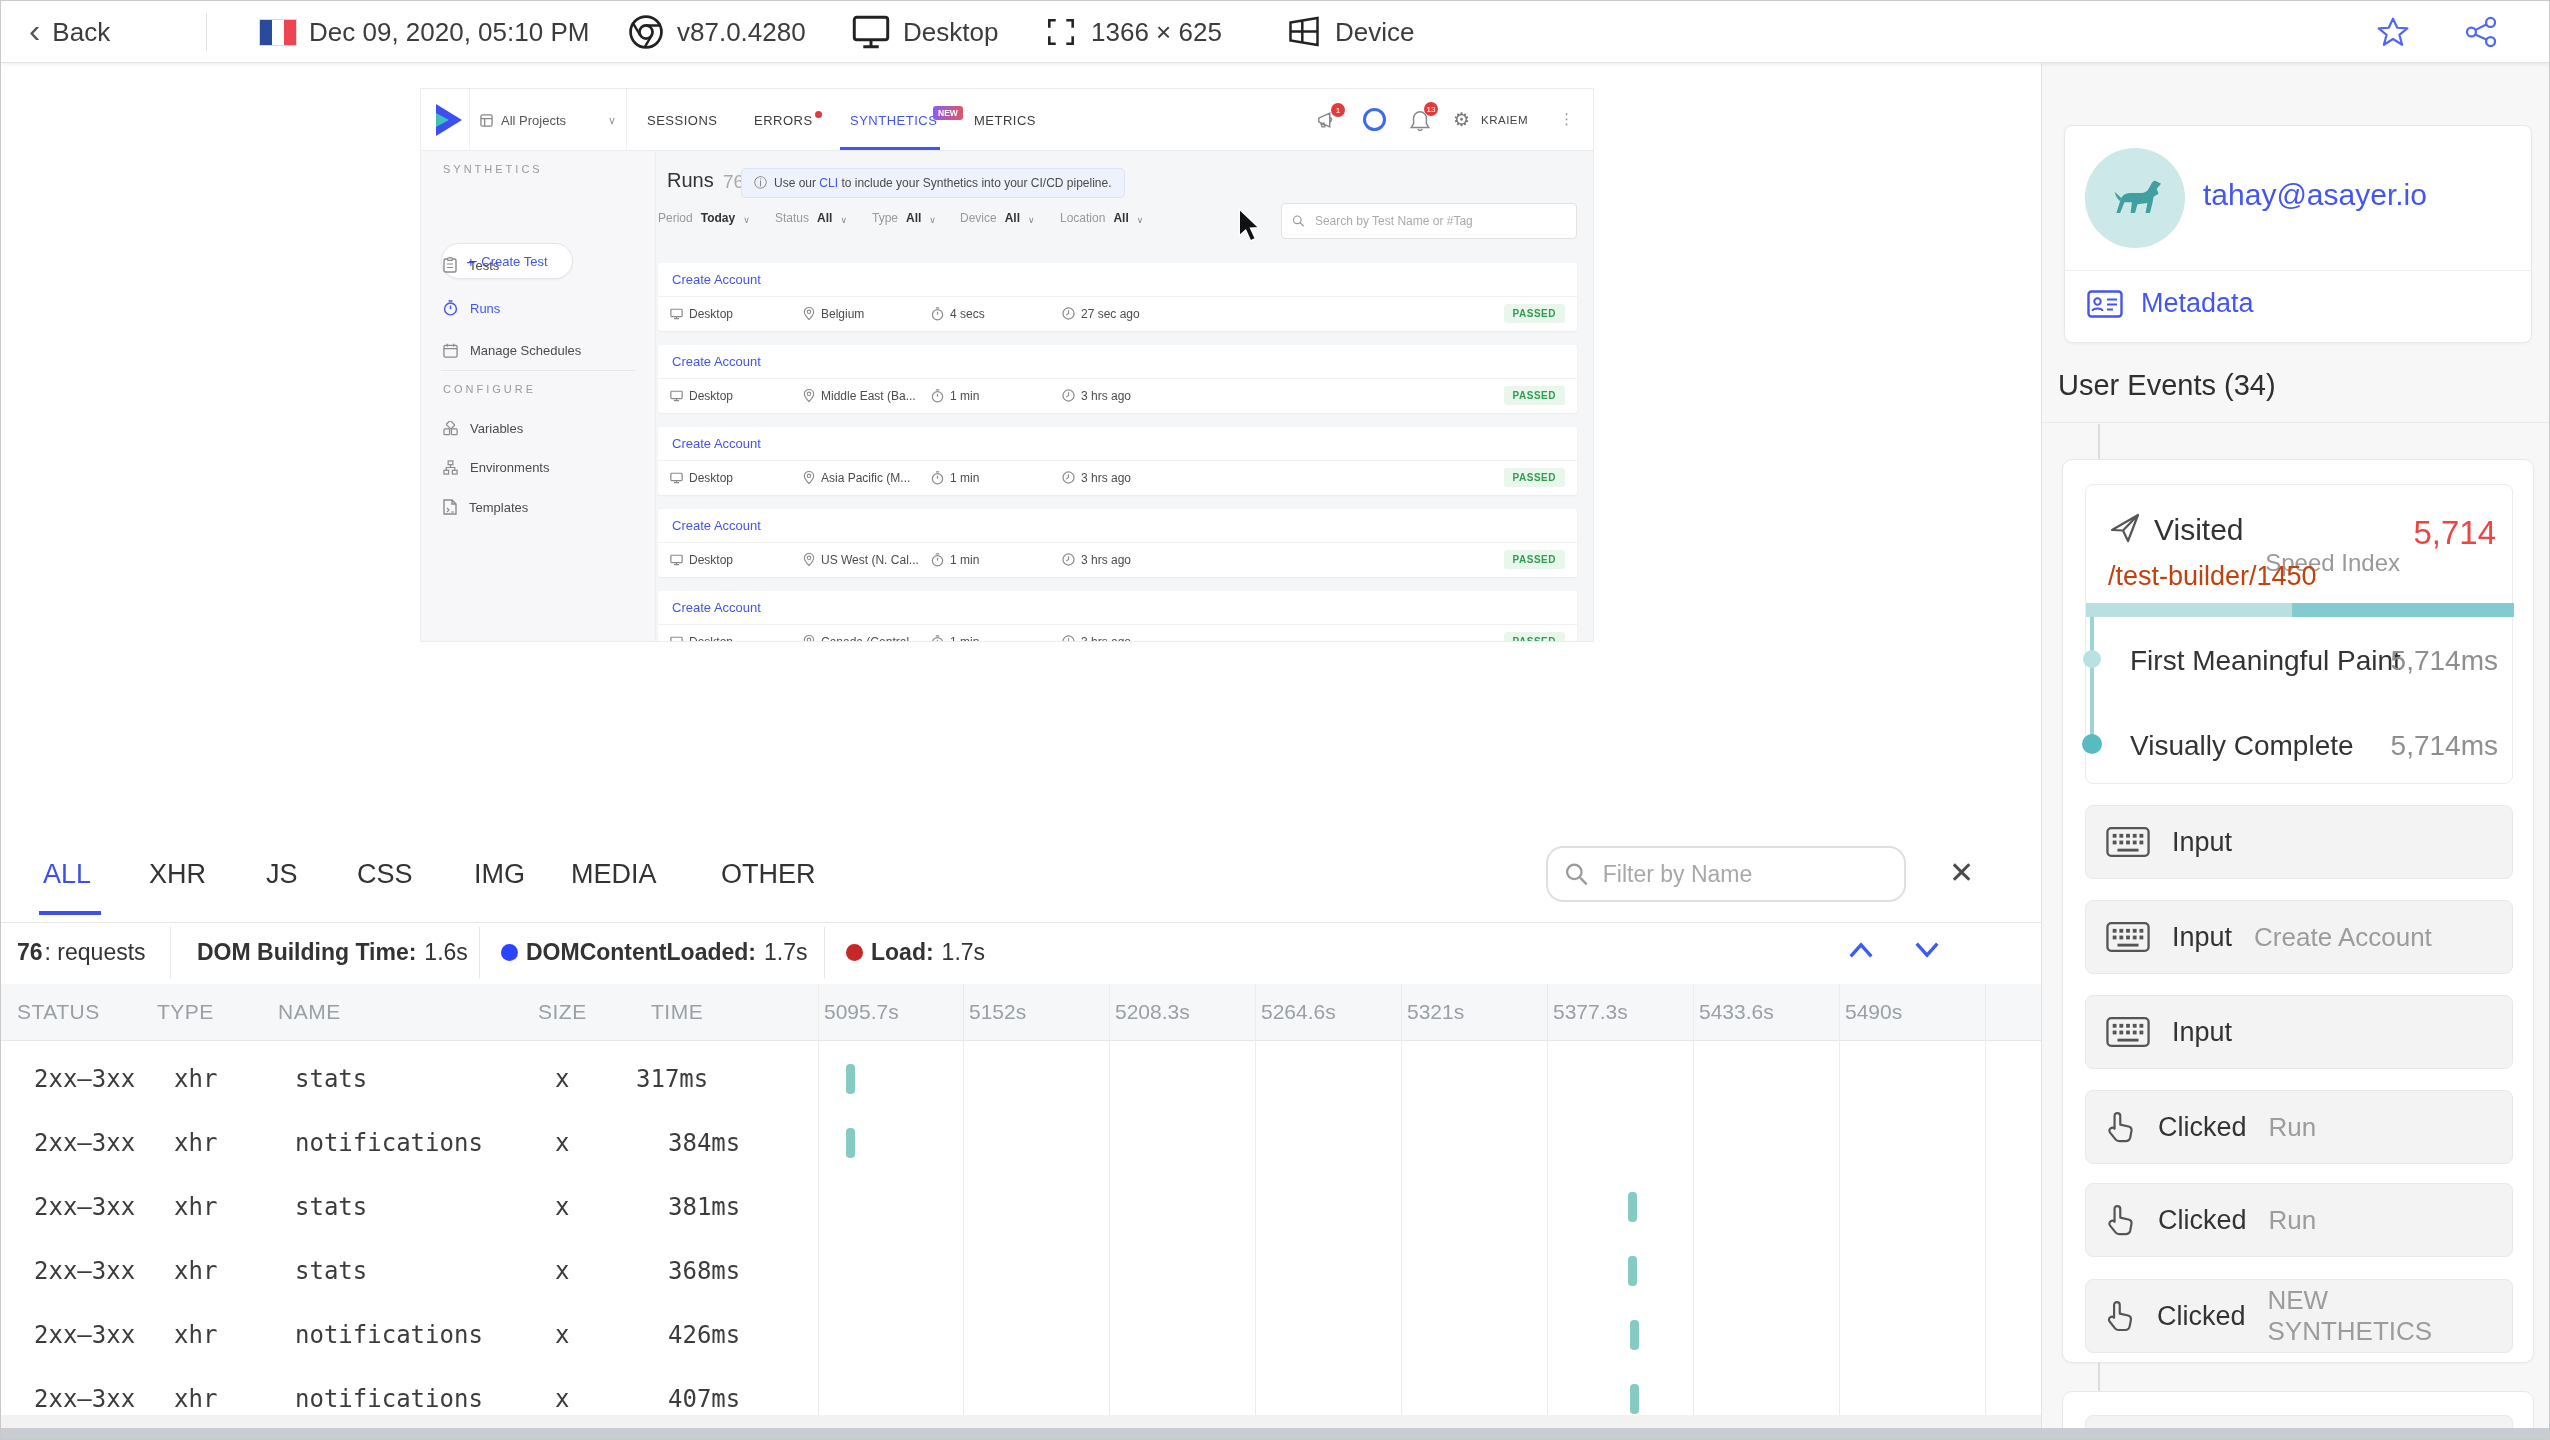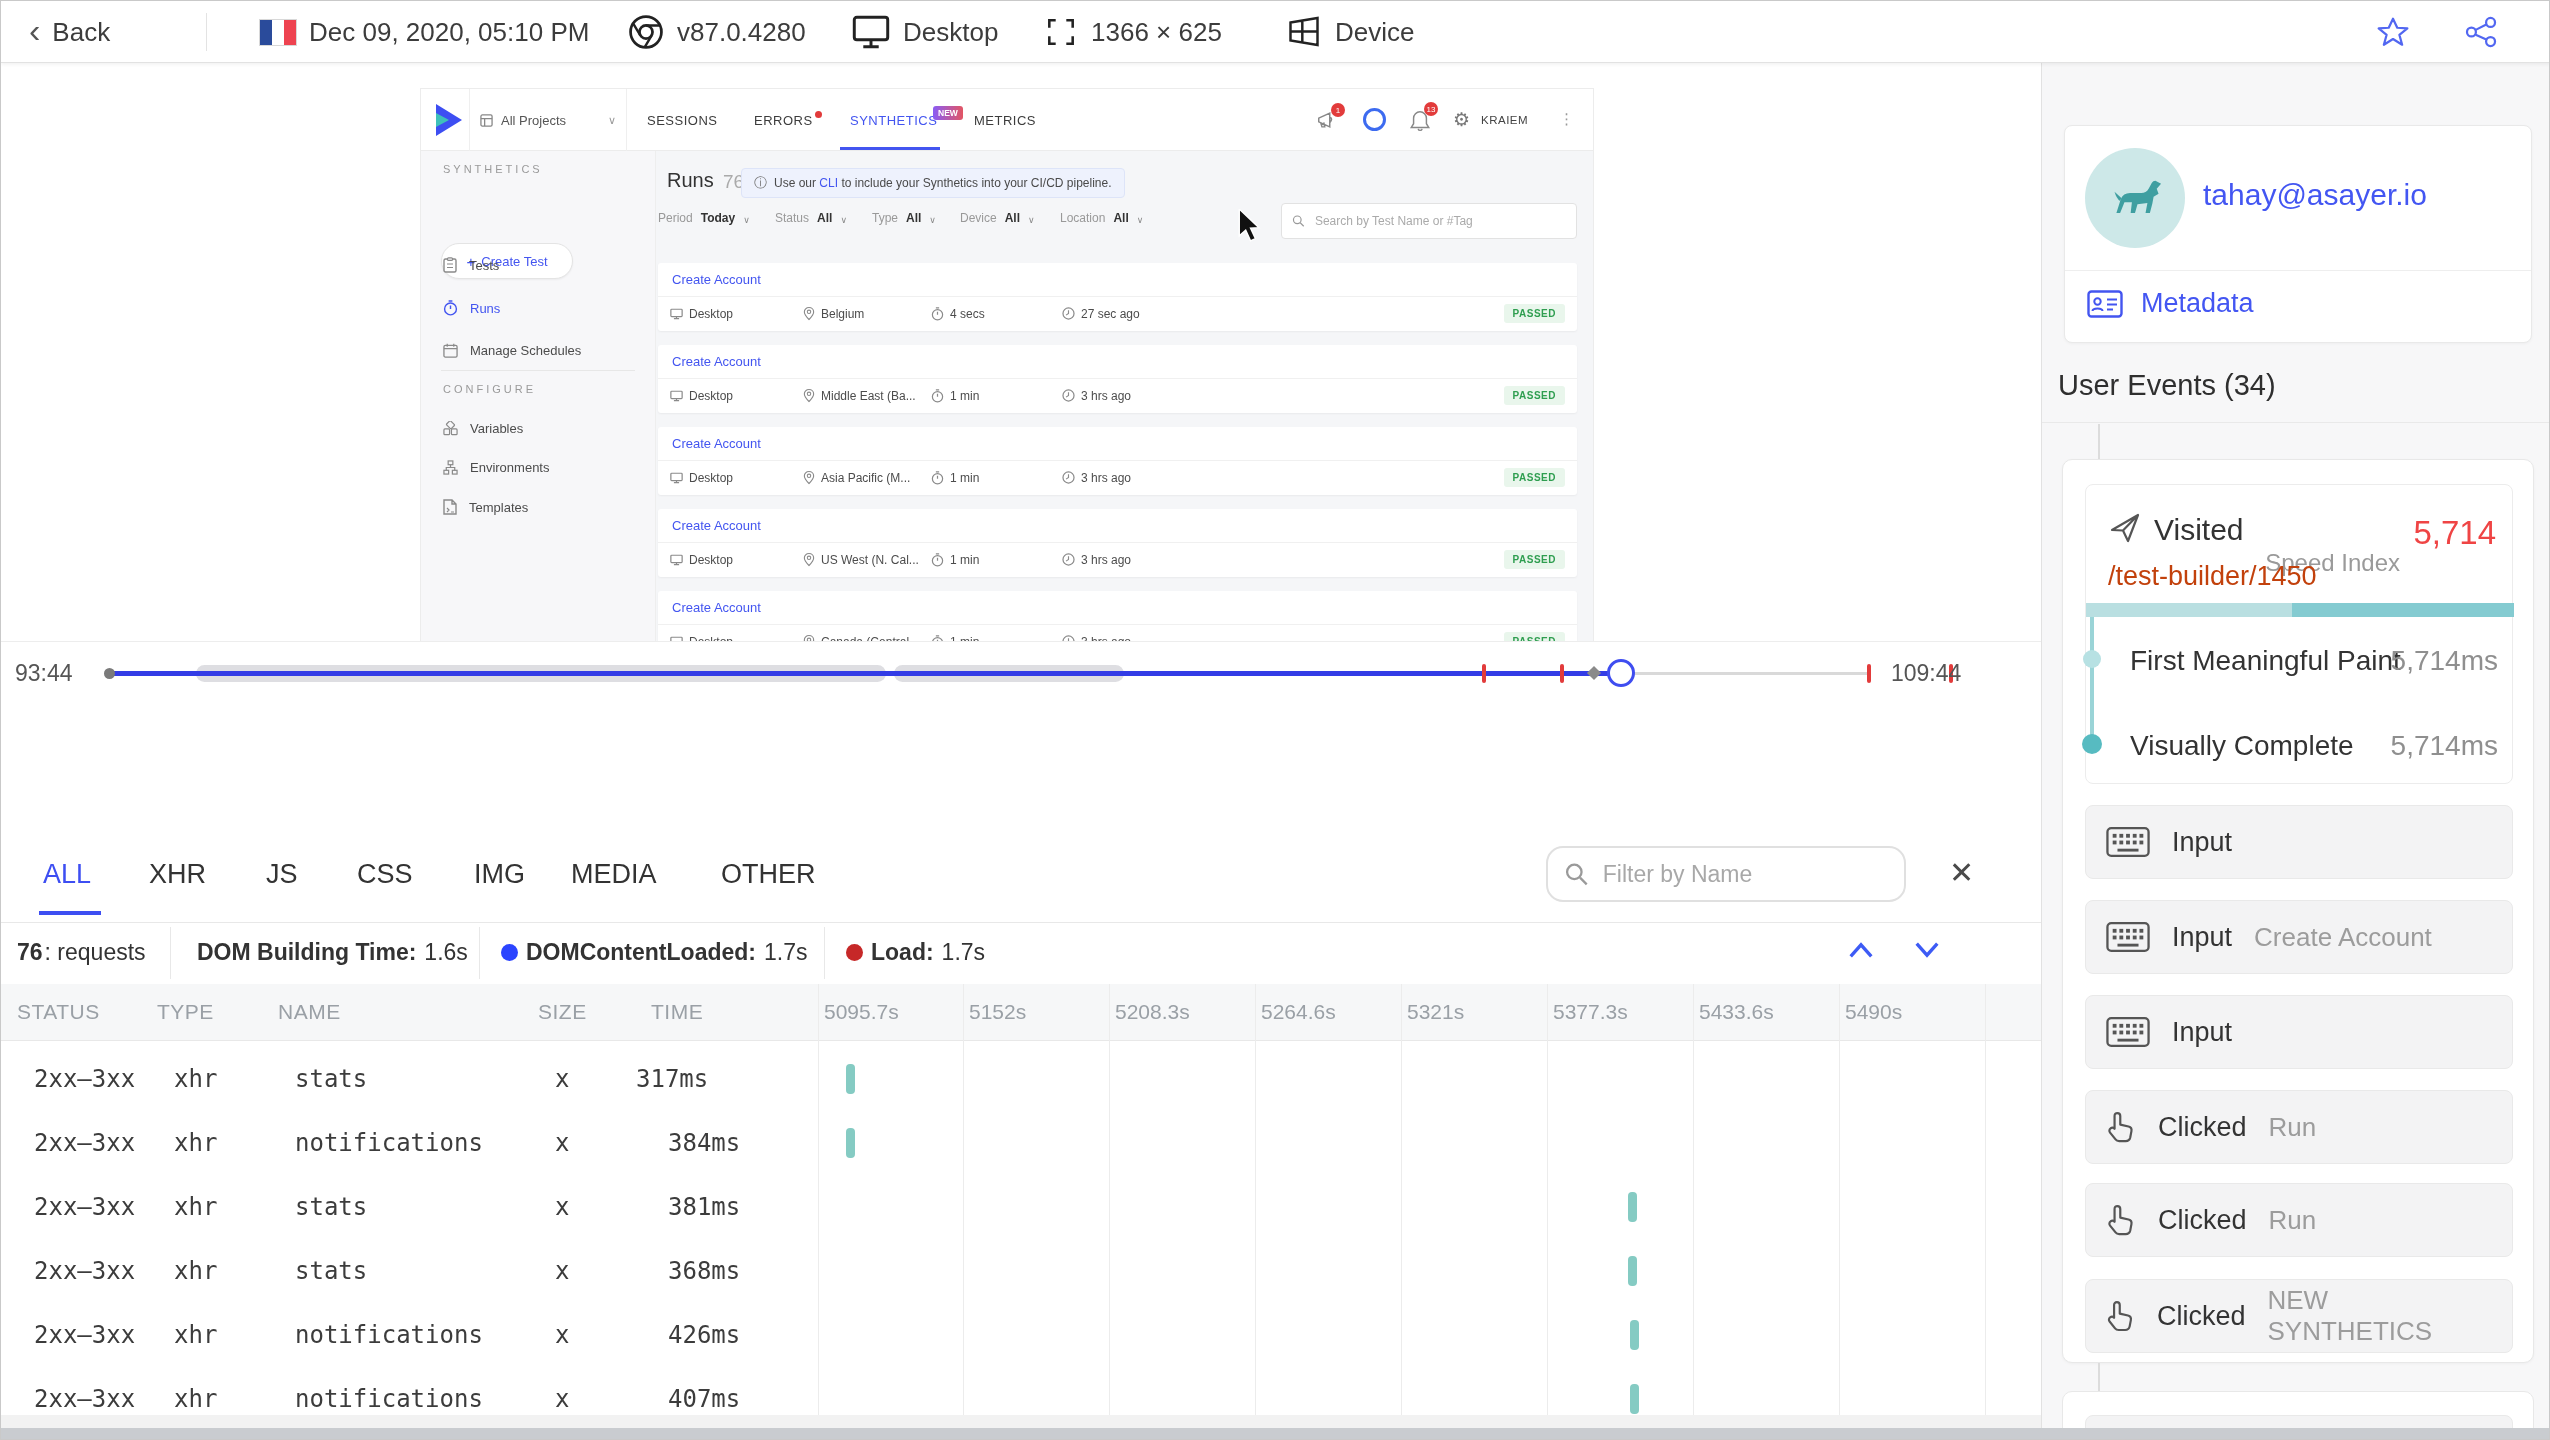--- a/index.html
+++ b/index.html
@@ -535,35 +535,20 @@
               <span class="passed">PASSED</span>
             </div>
           </div>
         </div>
     </div>
 
     <svg class="cursor" width="26" height="34" viewBox="0 0 14 19">
         <polygon points="1,0 1,15 4.6,11.8 7.3,17.8 10,16.5 7.3,10.7 12,10.4" fill="#111" stroke="#fff" stroke-width="0.8"></polygon>
       </svg>
 
-    <div class="timeline">
-      <div class="tl-label" style="left:14px">93:44</div>
-      <div class="tl-inactive" style="left:195px;width:690px"></div>
-      <div class="tl-inactive" style="left:893px;width:230px"></div>
-      <div class="tl-base"></div>
-      <div class="tl-progress"></div>
-      <div class="tl-startdot"></div>
-      <div class="tl-diamond"></div>
-      <div class="tl-tick" style="left:1481px"></div>
-      <div class="tl-tick" style="left:1559px"></div>
-      <div class="tl-tick" style="left:1866px"></div>
-      <div class="tl-tick" style="left:1948px"></div>
-      <div class="tl-knob"></div>
-      <div class="tl-label" style="left:1890px">109:44</div>
-    </div>
 
     <div class="controls">
       <div class="ctrl" style="left:43px">
         <div class="ic">
             <svg width="40" height="42" viewBox="0 0 38 38">
               <path d="M10 5 L30 19 L10 33 Z" fill="none" stroke="#444" stroke-width="2.6" stroke-linejoin="round"></path>
             </svg>
           </div>
         <div class="lb">Play</div>
       </div>

